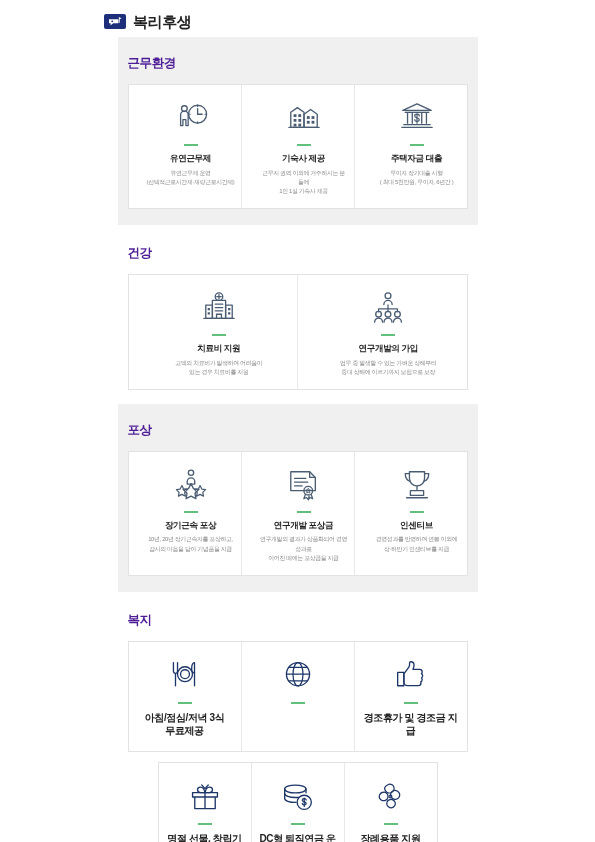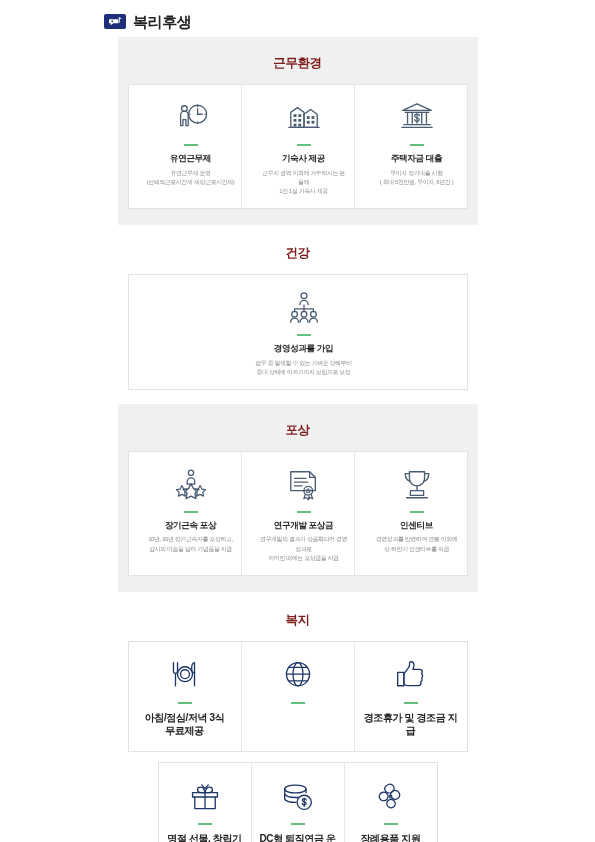--- a/index.html
+++ b/index.html
@@ -56,25 +56,24 @@
   }
   .section.shaded {
     background: #f0f0f0;
     padding: 14px 10px 16px 10px;
   }
   .section.plain {
     background: #ffffff;
     padding: 16px 10px 14px 10px;
   }
   .section-title {
-    text-align: center;
     font-size: 12.5px;
     font-weight: bold;
     letter-spacing: -0.4px;
-    color: #7f1d1d;
+    color: #4c1d95;
     margin: 4px 0 12px 0;
   }
 
   
   .card-row {
     display: flex;
     background: #ffffff;
     border: 1px solid #e2e2e2;
     box-sizing: border-box;
   }
@@ -186,25 +185,36 @@
 ( 최대 5천만원, 무이자, 6년간 )</div>
           </div>
         </div>
       </div>
       <div class="section plain">
         <div class="section-title">건강</div>
         <div class="card-row">
           <div class="card">
             <div class="card-icon">
               <svg width="34" height="34" viewBox="0 0 36 36" style="color: rgb(74, 92, 114);">
+                <use xlink:href="#ic-hospital-icon" href="#ic-hospital-icon"></use>
+              </svg>
+            </div>
+            <div class="accent-bar" style="background: rgb(98, 191, 124);"></div>
+            <div class="card-label" style="white-space: pre-line;">치료비 지원</div>
+            <div class="card-desc">고액의 치료비가 발생하여 어려움이
+있는 경우 치료비를 지원</div>
+          </div>
+          <div class="card">
+            <div class="card-icon">
+              <svg width="34" height="34" viewBox="0 0 36 36" style="color: rgb(74, 92, 114);">
                 <use xlink:href="#ic-group-insurance-icon" href="#ic-group-insurance-icon"></use>
               </svg>
             </div>
             <div class="accent-bar" style="background: rgb(98, 191, 124);"></div>
-            <div class="card-label" style="white-space: pre-line;">경영성과를 가입</div>
+            <div class="card-label" style="white-space: pre-line;">연구개발의 가입</div>
             <div class="card-desc">업무 중 발생할 수 있는 가벼운 상해부터
 중대 상해에 이르기까지 보험으로 보장</div>
           </div>
         </div>
       </div>
       <div class="section shaded">
         <div class="section-title">포상</div>
         <div class="card-row">
           <div class="card">
             <div class="card-icon">

